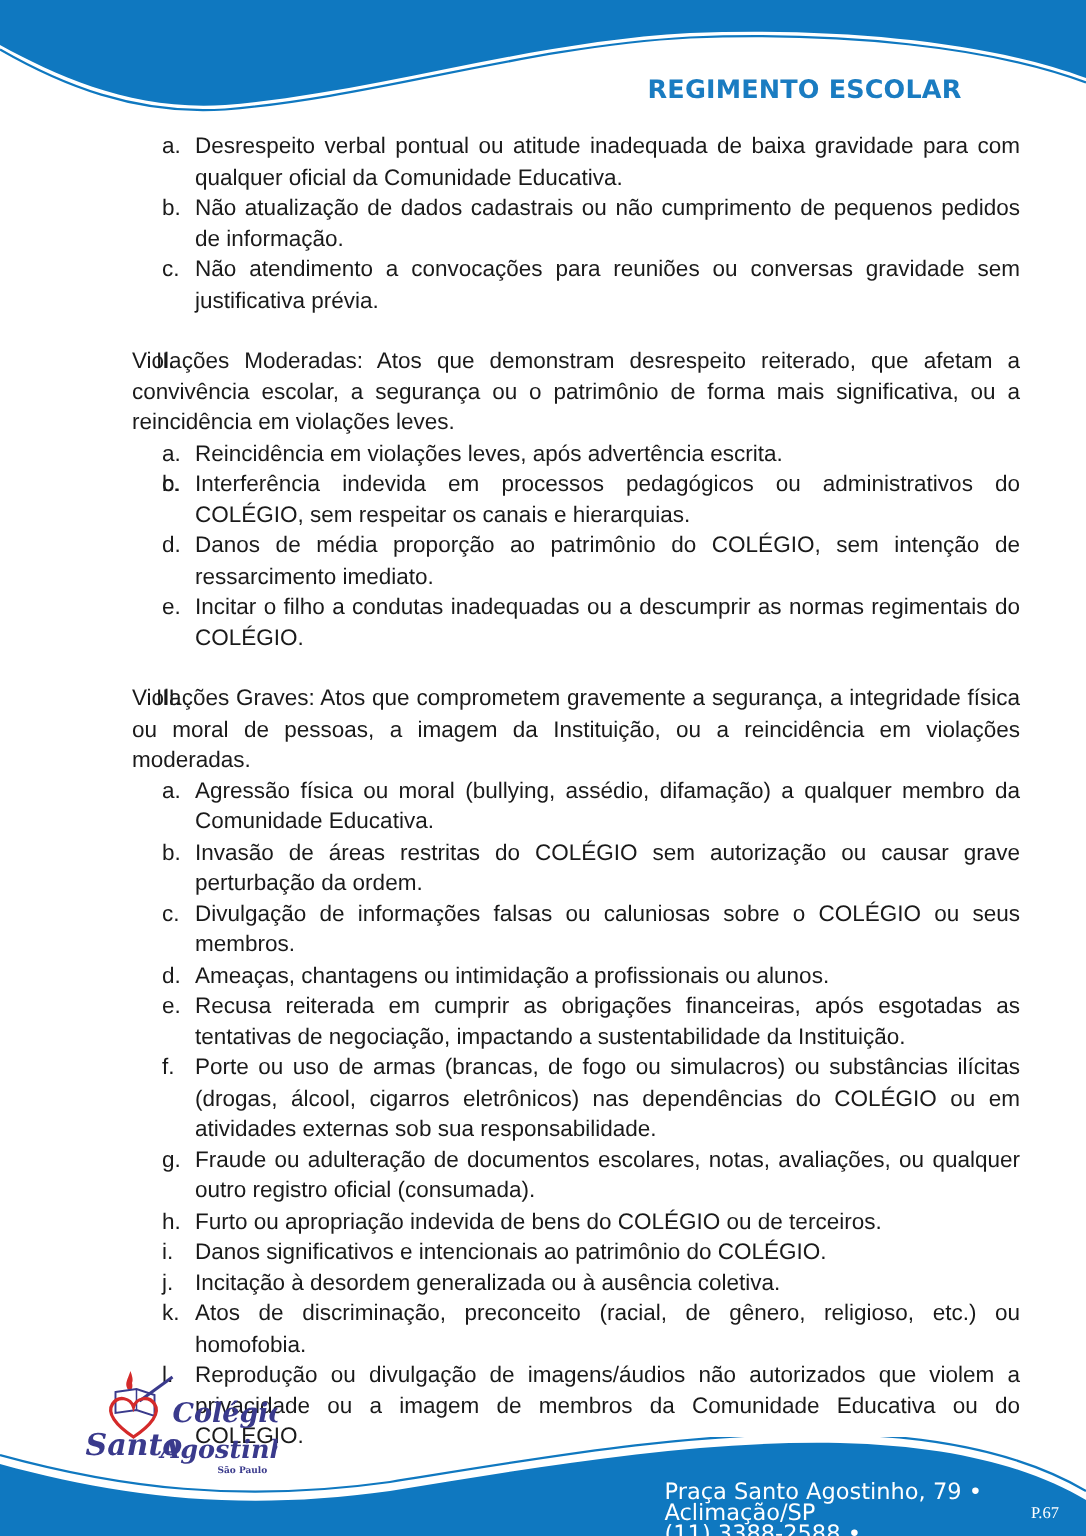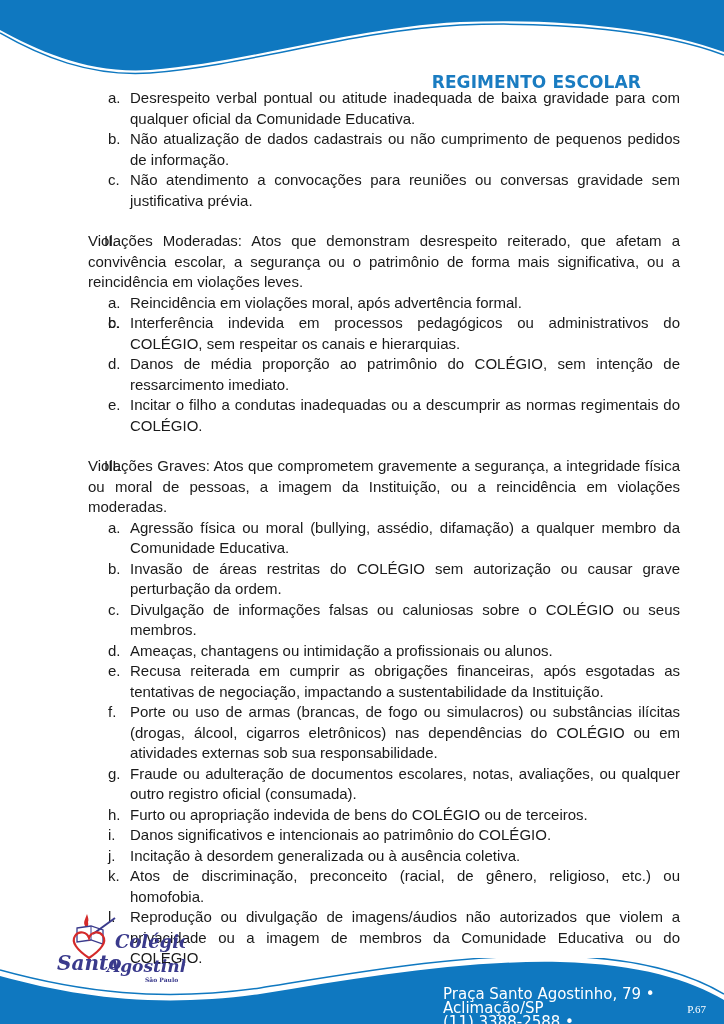--- a/index.html
+++ b/index.html
@@ -6,21 +6,21 @@
     body {
       width: 724px; height: 1024px; position: relative; overflow: hidden;
       background: #ffffff;
       font-family: "Liberation Sans", sans-serif;
       color: #1a1a1a;
     }
     .header-wave { position: absolute; left: 0; top: 0; width: 724px; height: 80px; }
     .doc-title {
       position: absolute; right: 83px; top: 50px;
       font-family: "DejaVu Sans", sans-serif; font-weight: bold;
-      font-size: 17px; color: #1a7cc1; letter-spacing: 0.1px; margin-top: 22px;
+      font-size: 17px; color: #1a7cc1; letter-spacing: 0.1px;
     }
     .content {
       position: absolute; left: 0; top: 88px; width: 724px;
       font-size: 15px; line-height: 20.5px;
     }
     .item {
       position: relative; text-align: justify; text-align-last: left;
     }
     .item .marker { position: absolute; left: 0; top: 0; }
     .lvl2 { margin-left: 130px; width: 550px; }
@@ -52,21 +52,21 @@
 <div class="content">
 
   <div class="section">
     <div class="item lvl2"><span class="marker">a.</span><span>Desrespeito verbal pontual ou atitude inadequada de baixa gravidade para com qualquer oficial da Comunidade Educativa.</span></div>
     <div class="item lvl2"><span class="marker">b.</span><span>Não atualização de dados cadastrais ou não cumprimento de pequenos pedidos de informação.</span></div>
     <div class="item lvl2"><span class="marker">c.</span><span>Não atendimento a convocações para reuniões ou conversas gravidade sem justificativa prévia.</span></div>
   </div>
 
   <div class="section">
     <div class="item lvl1"><span class="marker">II.</span><span>Violações Moderadas: Atos que demonstram desrespeito reiterado, que afetam a convivência escolar, a segurança ou o patrimônio de forma mais significativa, ou a reincidência em violações leves.</span></div>
-    <div class="item lvl2"><span class="marker">a.</span><span>Reincidência em violações moral, após advertência formal.</span></div>
+    <div class="item lvl2"><span class="marker">a.</span><span>Reincidência em violações leves, após advertência escrita.</span></div>
     <div class="item lvl2"><span class="marker">b.</span></div>
     <div class="item lvl2"><span class="marker">c.</span><span>Interferência indevida em processos pedagógicos ou administrativos do COLÉGIO, sem respeitar os canais e hierarquias.</span></div>
     <div class="item lvl2"><span class="marker">d.</span><span>Danos de média proporção ao patrimônio do COLÉGIO, sem intenção de ressarcimento imediato.</span></div>
     <div class="item lvl2"><span class="marker">e.</span><span>Incitar o filho a condutas inadequadas ou a descumprir as normas regimentais do COLÉGIO.</span></div>
   </div>
 
   <div class="section">
     <div class="item lvl1"><span class="marker">III.</span><span>Violações Graves: Atos que comprometem gravemente a segurança, a integridade física ou moral de pessoas, a imagem da Instituição, ou a reincidência em violações moderadas.</span></div>
     <div class="item lvl2"><span class="marker">a.</span><span>Agressão física ou moral (bullying, assédio, difamação) a qualquer membro da Comunidade Educativa.</span></div>
     <div class="item lvl2"><span class="marker">b.</span><span>Invasão de áreas restritas do COLÉGIO sem autorização ou causar grave perturbação da ordem.</span></div>

